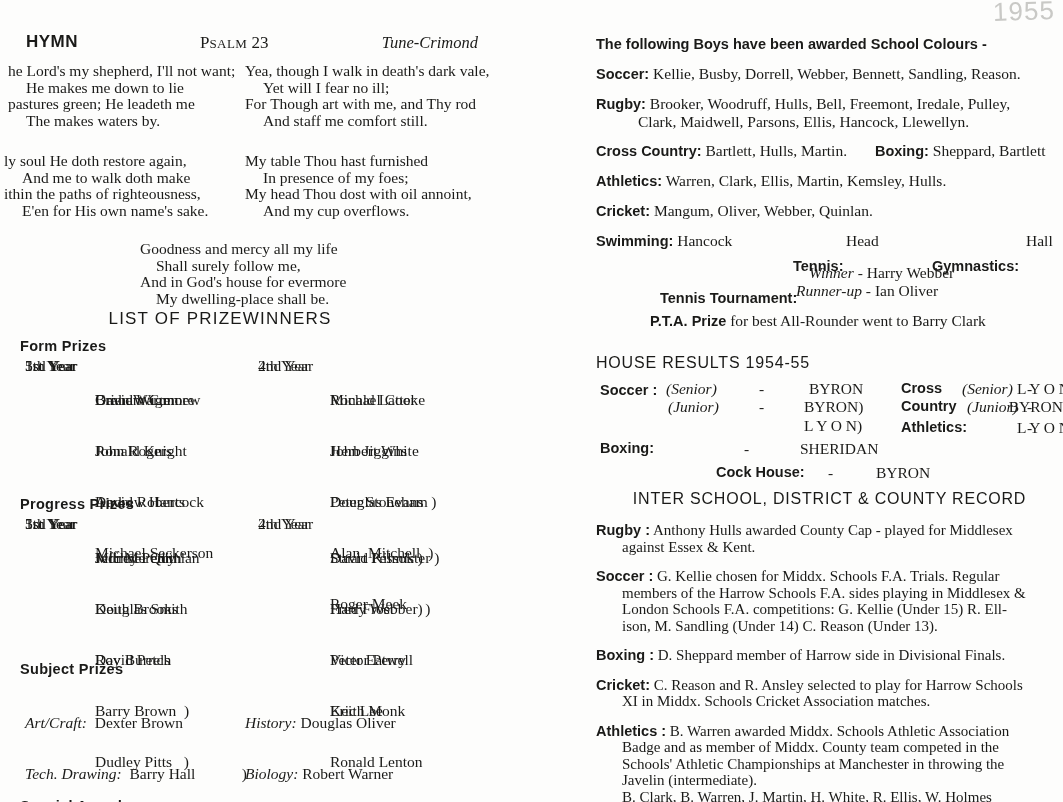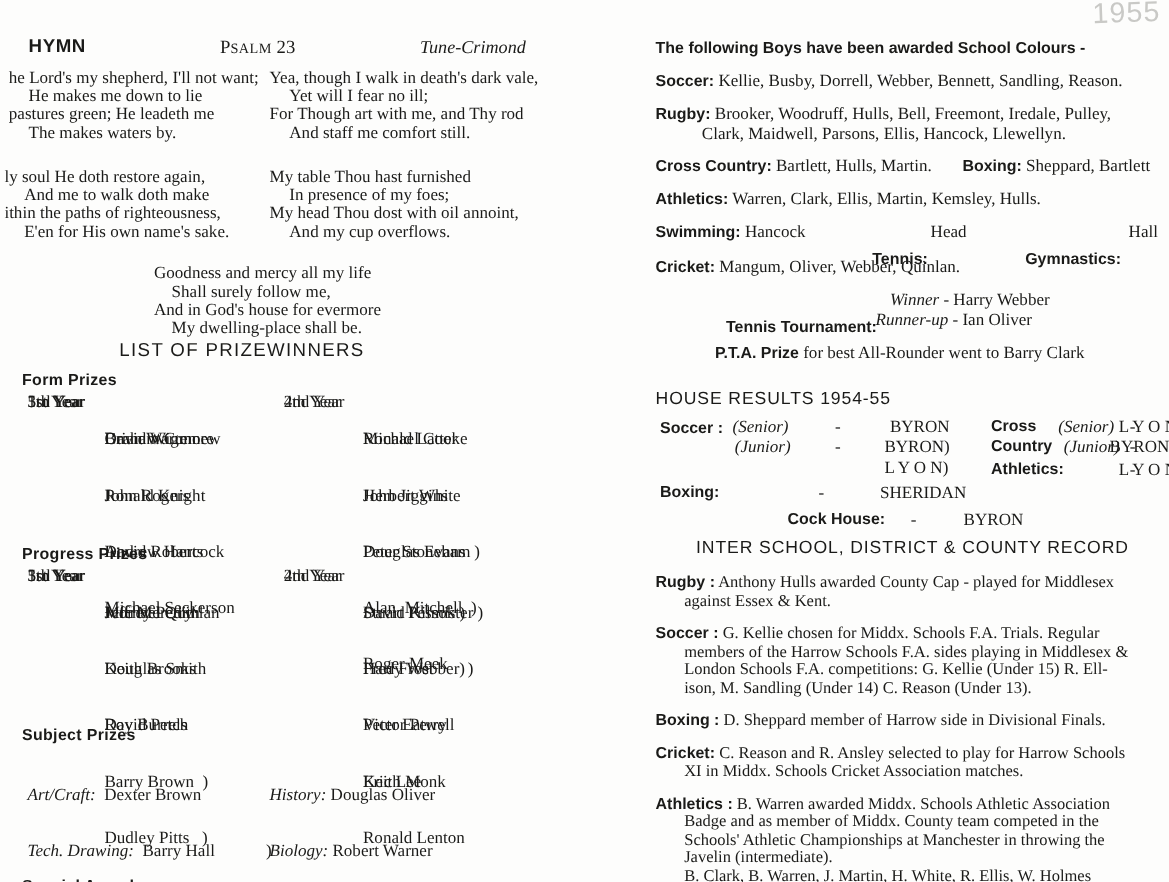--- a/index.html
+++ b/index.html
@@ -345,32 +345,32 @@
       <span class="r-body">Bartlett, Hulls, Martin.</span>
       <span class="lbl" style="margin-left:24px">Boxing:</span>
       <span class="r-body">Sheppard, Bartlett</span>
     </div>
 
     <div class="r-line" style="margin-top:12px">
       <span class="lbl">Athletics:</span>
       <span class="r-body">Warren, Clark, Ellis, Martin, Kemsley, Hulls.</span>
     </div>
 
+    <div class="r-line" style="margin-top:12px">
+      <span class="lbl">Cricket:</span>
+      <span class="r-body">Mangum, Oliver, Webber, Quinlan.</span>
+    </div>
+
     <div class="r-line" style="margin-top:12px;position:relative;height:20px">
       <span class="lbl">Swimming:</span>
       <span class="r-body">Hancock</span>
       <span class="lbl" style="position:absolute;left:197px">Tennis:</span>
       <span class="r-body" style="position:absolute;left:250px">Head</span>
       <span class="lbl" style="position:absolute;left:336px">Gymnastics:</span>
       <span class="r-body" style="position:absolute;left:430px">Hall</span>
-    </div>
-
-    <div class="r-line" style="margin-top:12px">
-      <span class="lbl">Cricket:</span>
-      <span class="r-body">Mangum, Oliver, Webber, Quinlan.</span>
     </div>
 
     <div class="r-line" style="margin-top:12px;position:relative;height:36px">
       <span class="lbl" style="position:absolute;left:64px;top:0">Tennis Tournament:</span>
       <span style="position:absolute;left:213px;top:0"><span class="it r-body">Winner</span> <span class="r-body">- Harry Webber</span></span>
       <span style="position:absolute;left:200px;top:18px"><span class="it r-body">Runner-up</span> <span class="r-body">- Ian Oliver</span></span>
     </div>
 
     <div class="r-line" style="margin-top:12px;padding-left:54px">
       <span class="lbl">P.T.A. Prize</span>

